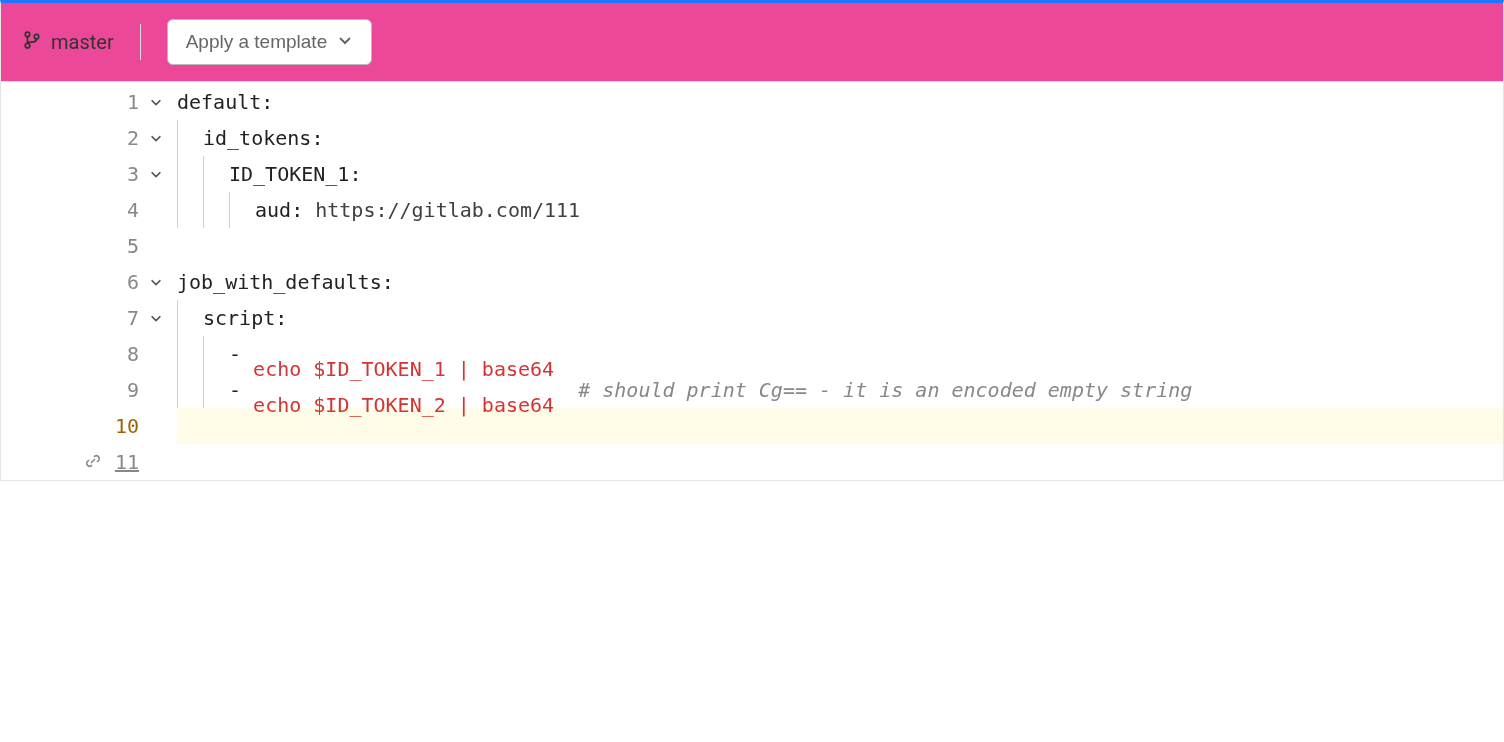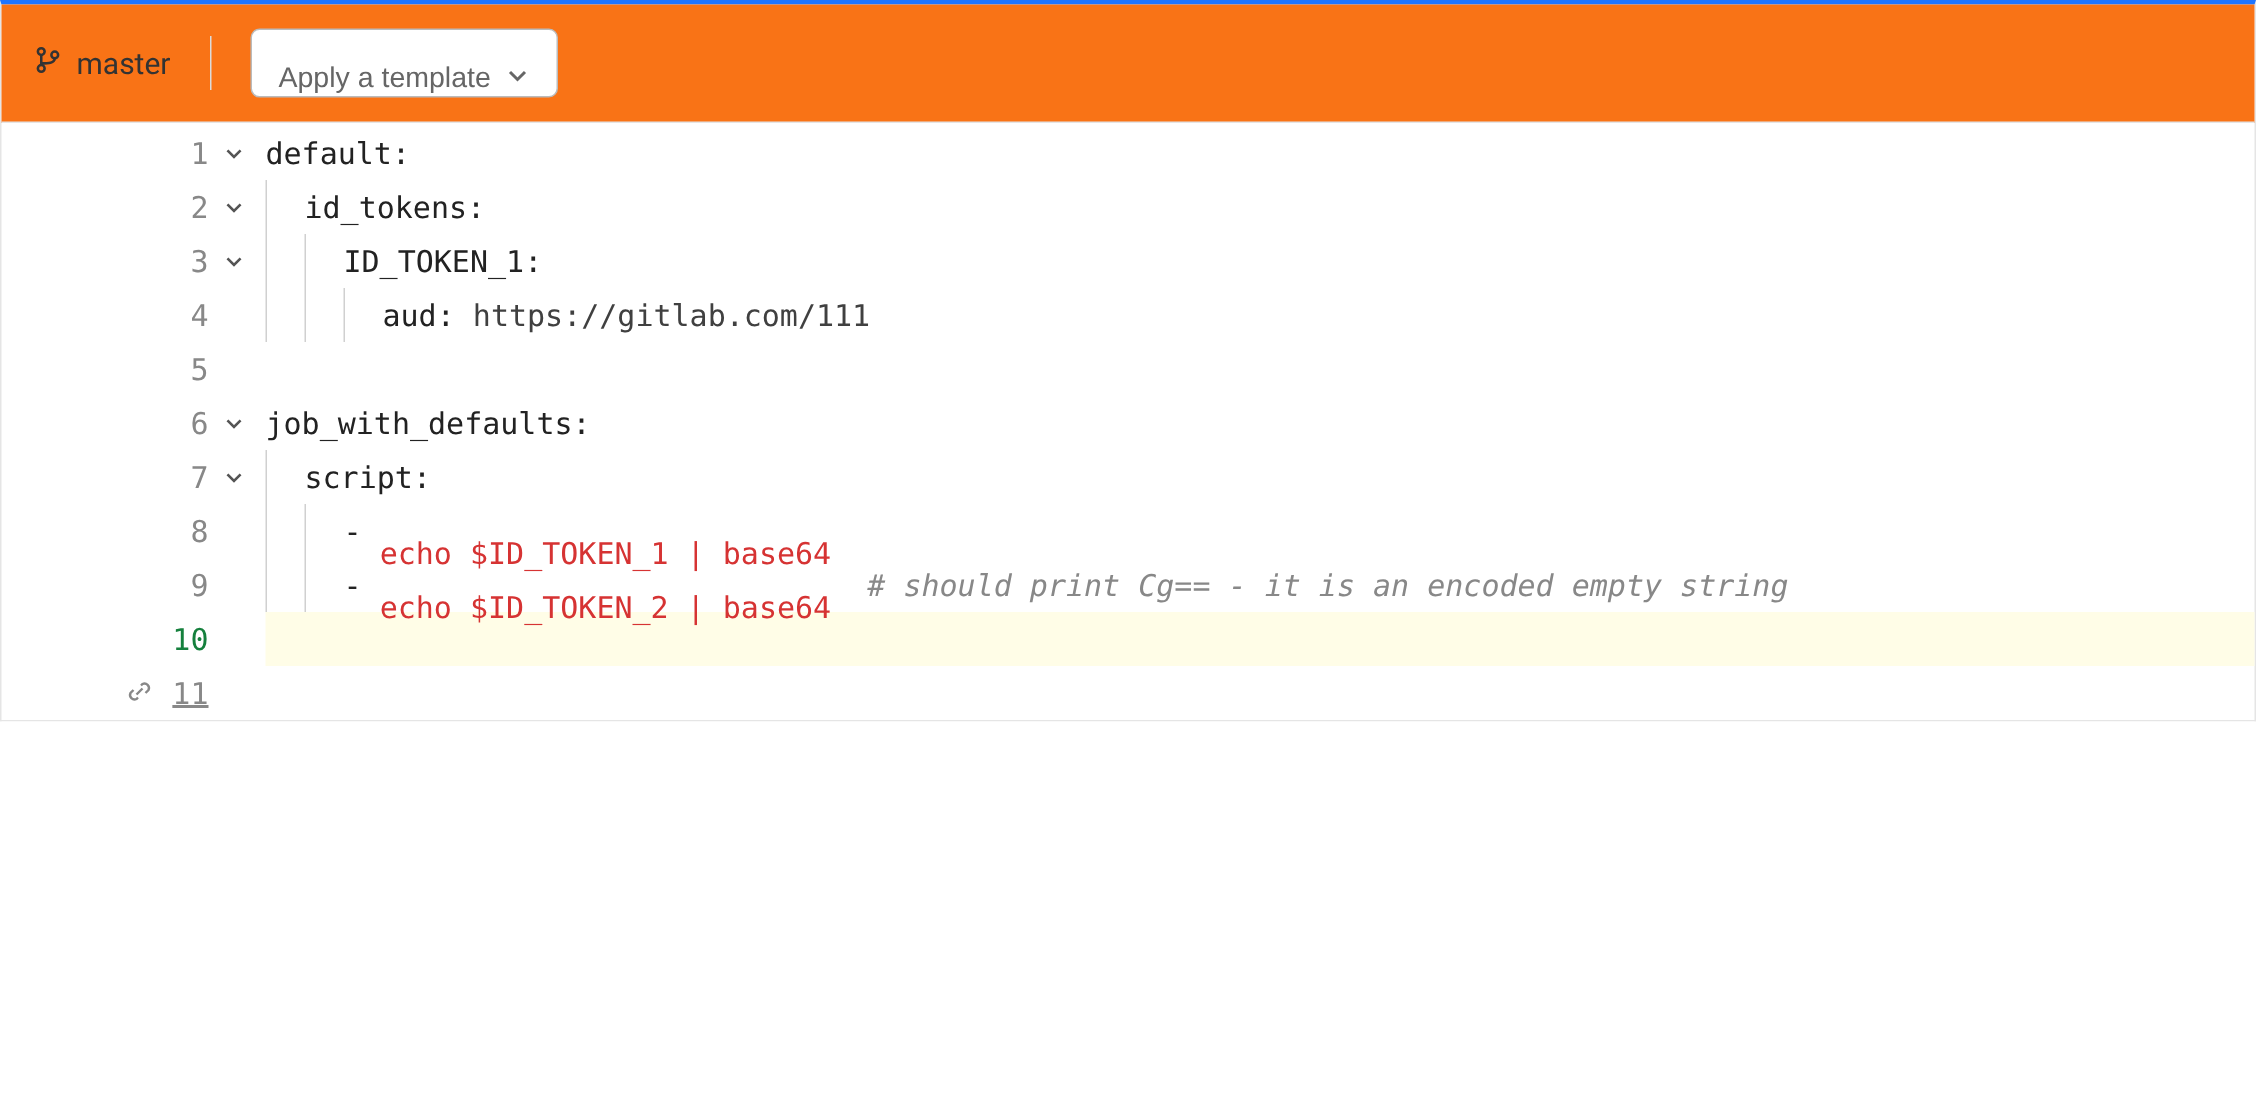--- a/index.html
+++ b/index.html
@@ -12,21 +12,21 @@
       border: 1px solid #e5e5e5;
       border-top: 3px solid #1f75ff;
       background: #fff;
       margin-top: 0;
     }
     .toolbar {
       display: flex;
       align-items: center;
       gap: 20px;
       padding: 16px 20px 16px 22px;
-      background: #f97316;
+      background: #ec4899;
       border-bottom: 1px solid #e5e5e5;
     }
     .branch-sel {
       display: flex;
       align-items: center;
       gap: 10px;
       font-size: 20px;
       color: #333;
       cursor: pointer;
       padding: 4px 0;
@@ -44,21 +44,21 @@
       border: 1px solid #888;
       border-radius: 6px;
       padding: 0 14px;
       font-size: 19px;
       font-family: ui-monospace, Menlo, Monaco, monospace;
       color: #333;
       background: #fff;
     }
     .template-btn {
       display: flex;
-      align-items: flex-end;
+      align-items: center;
       gap: 10px;
       height: 46px;
       padding: 0 18px;
       border: 1px solid #bbb;
       border-radius: 6px;
       background: #fff;
       font-size: 19px;
       color: #666;
       cursor: pointer;
     }
@@ -83,21 +83,21 @@
       height: 36px;
       padding-right: 6px;
       gap: 8px;
     }
     .ln {
       width: 30px;
       text-align: right;
       color: #888;
       font-variant-numeric: tabular-nums;
     }
-    .ln-active { color: #15803d; font-weight: 500; }
+    .ln-active { color: #a16207; font-weight: 500; }
     .ln-link { color: #888; text-decoration: underline; }
     .fold {
       width: 18px;
       display: flex;
       justify-content: center;
       color: #555;
       cursor: pointer;
     }
     .fold svg { width: 14px; height: 14px; stroke: #555; }
     .lnk-icon svg { width: 16px; height: 16px; stroke: #888; }

